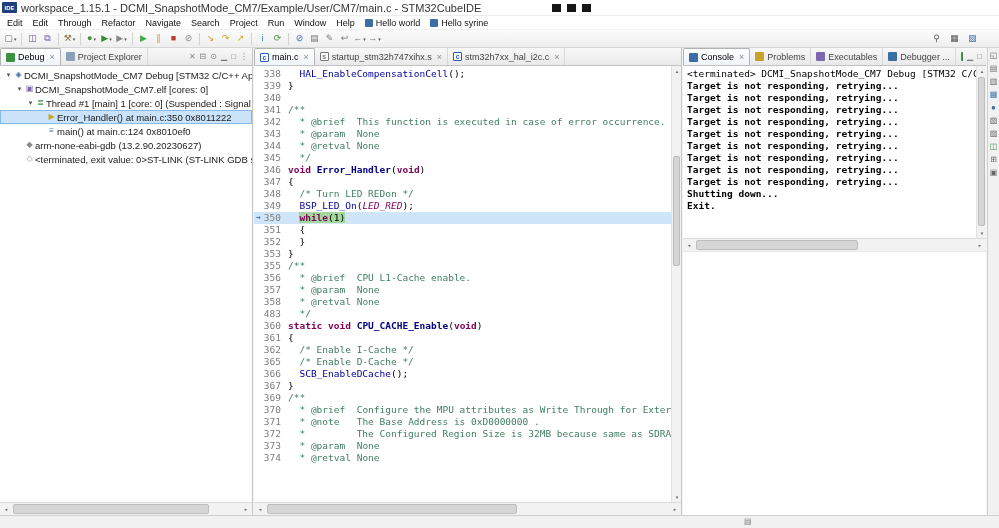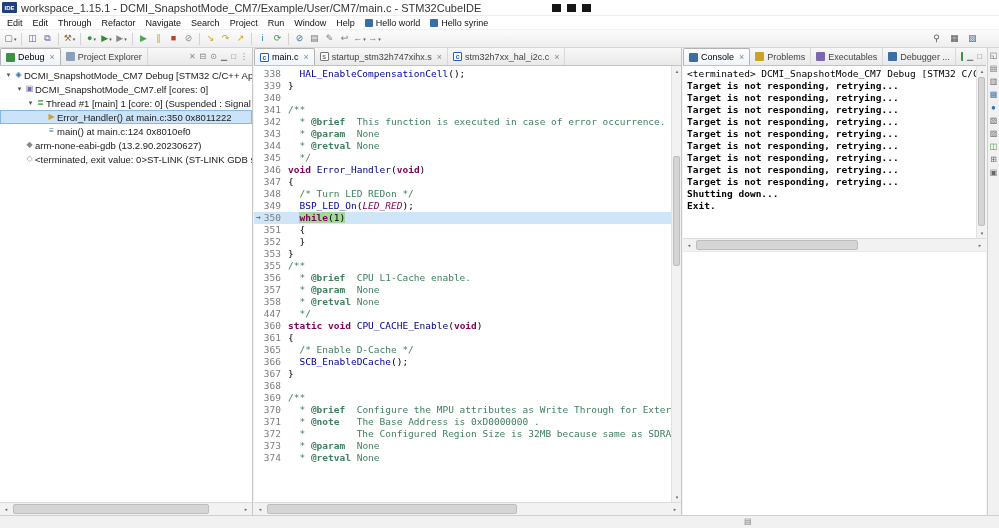--- a/index.html
+++ b/index.html
@@ -50,23 +50,23 @@
 
 .code-wrap{position:absolute;top:18px;left:0;right:10px;bottom:13px;overflow:hidden;background:#fff;font-family:"DejaVu Sans Mono",monospace;font-size:9.5px;padding-top:2px}
 .crow{display:flex;height:12px;line-height:12px;white-space:pre}
 .crow.cur{background:#cfe6f8}
 .ann{width:9px;flex:none;font-size:8px;line-height:12px;color:#2f5bd1;font-weight:bold;text-align:center}
 .lnum{width:25px;flex:none;text-align:right;color:#7c7c7c;padding-right:7px}
 .lcode{flex:1;min-width:0;overflow:hidden}
 .sg.p{color:#000}
 .sg.k{color:#7f0055;font-weight:bold}
 .sg.c{color:#3f7f5f}
-.sg.t{color:#3f7f5f;font-weight:bold}
+.sg.t{color:#3f7f5f;font-weight:normal}
 .sg.f{color:#00009b}
-.sg.d{color:#000080;font-weight:normal}
+.sg.d{color:#000080;font-weight:bold}
 .sg.m{color:#7f0055;font-style:italic}
 .sg.ip{background:#a5d6a0}
 
 .vsb{position:absolute;top:18px;right:0;width:10px;bottom:13px;background:#f2f2f2;border-left:1px solid #e2e2e2}
 .vsb .sb-btn{position:absolute;left:0;width:10px;height:10px;font-size:5px;color:#666;display:flex;align-items:center;justify-content:center}
 .vsb .up{top:0}.vsb .down{bottom:0}
 .vsb .sb-thumb{position:absolute;left:1px;right:1px;background:#d5d5d5;border:1px solid #bdbdbd;border-radius:2px}
 .hsb{position:absolute;left:0;right:0;bottom:0;height:13px;background:#f2f2f2;border-top:1px solid #ddd;display:flex;align-items:center}
 .hsb .sb-btn{width:12px;height:12px;font-size:5px;color:#666;display:flex;align-items:center;justify-content:center;flex:none}
 .hsb .sb-track{position:relative;flex:1;height:12px}
@@ -335,27 +335,27 @@
         <div class="crow"><span class="ann"></span><span class="lnum">348</span><span class="lcode"><span class="sg p">  </span><span class="sg c">/* Turn LED REDon */</span></span></div>
         <div class="crow"><span class="ann"></span><span class="lnum">349</span><span class="lcode"><span class="sg p">  </span><span class="sg f">BSP_LED_On</span><span class="sg p">(</span><span class="sg m">LED_RED</span><span class="sg p">);</span></span></div>
         <div class="crow cur"><span class="ann">→</span><span class="lnum">350</span><span class="lcode"><span class="sg p">  </span><span class="sg k ip">while</span><span class="sg p ip">(1)</span></span></div>
         <div class="crow"><span class="ann"></span><span class="lnum">351</span><span class="lcode"><span class="sg p">  {</span></span></div>
         <div class="crow"><span class="ann"></span><span class="lnum">352</span><span class="lcode"><span class="sg p">  }</span></span></div>
         <div class="crow"><span class="ann"></span><span class="lnum">353</span><span class="lcode"><span class="sg p">}</span></span></div>
         <div class="crow"><span class="ann"></span><span class="lnum">355</span><span class="lcode"><span class="sg c">/**</span></span></div>
         <div class="crow"><span class="ann"></span><span class="lnum">356</span><span class="lcode"><span class="sg c">  * </span><span class="sg t">@brief</span><span class="sg c">  CPU L1-Cache enable.</span></span></div>
         <div class="crow"><span class="ann"></span><span class="lnum">357</span><span class="lcode"><span class="sg c">  * </span><span class="sg t">@param</span><span class="sg c">  None</span></span></div>
         <div class="crow"><span class="ann"></span><span class="lnum">358</span><span class="lcode"><span class="sg c">  * </span><span class="sg t">@retval</span><span class="sg c"> None</span></span></div>
-        <div class="crow"><span class="ann"></span><span class="lnum">447</span><span class="lcode"><span class="sg c">  */</span></span></div>
+        <div class="crow"><span class="ann"></span><span class="lnum">483</span><span class="lcode"><span class="sg c">  */</span></span></div>
         <div class="crow"><span class="ann"></span><span class="lnum">360</span><span class="lcode"><span class="sg k">static void</span><span class="sg p"> </span><span class="sg d">CPU_CACHE_Enable</span><span class="sg p">(</span><span class="sg k">void</span><span class="sg p">)</span></span></div>
         <div class="crow"><span class="ann"></span><span class="lnum">361</span><span class="lcode"><span class="sg p">{</span></span></div>
+        <div class="crow"><span class="ann"></span><span class="lnum">362</span><span class="lcode"><span class="sg p">  </span><span class="sg c">/* Enable I-Cache */</span></span></div>
         <div class="crow"><span class="ann"></span><span class="lnum">365</span><span class="lcode"><span class="sg p">  </span><span class="sg c">/* Enable D-Cache */</span></span></div>
         <div class="crow"><span class="ann"></span><span class="lnum">366</span><span class="lcode"><span class="sg p">  </span><span class="sg f">SCB_EnableDCache</span><span class="sg p">();</span></span></div>
         <div class="crow"><span class="ann"></span><span class="lnum">367</span><span class="lcode"><span class="sg p">}</span></span></div>
-        <div class="crow"><span class="ann"></span><span class="lnum">368</span><span class="lcode"></span></div>
         <div class="crow"><span class="ann"></span><span class="lnum">369</span><span class="lcode"><span class="sg c">/**</span></span></div>
         <div class="crow"><span class="ann"></span><span class="lnum">370</span><span class="lcode"><span class="sg c">  * </span><span class="sg t">@brief</span><span class="sg c">  Configure the MPU attributes as Write Through for External SDRAM.</span></span></div>
         <div class="crow"><span class="ann"></span><span class="lnum">371</span><span class="lcode"><span class="sg c">  * </span><span class="sg t">@note</span><span class="sg c">   The Base Address is 0xD0000000 .</span></span></div>
         <div class="crow"><span class="ann"></span><span class="lnum">372</span><span class="lcode"><span class="sg c">  *         The Configured Region Size is 32MB because same as SDRAM size.</span></span></div>
         <div class="crow"><span class="ann"></span><span class="lnum">373</span><span class="lcode"><span class="sg c">  * </span><span class="sg t">@param</span><span class="sg c">  None</span></span></div>
         <div class="crow"><span class="ann"></span><span class="lnum">374</span><span class="lcode"><span class="sg c">  * </span><span class="sg t">@retval</span><span class="sg c"> None</span></span></div>
       </div>
     <div class="vsb">
       <span class="sb-btn up">▴</span>
       <span class="sb-thumb" style="top:90px;height:110px"></span>

